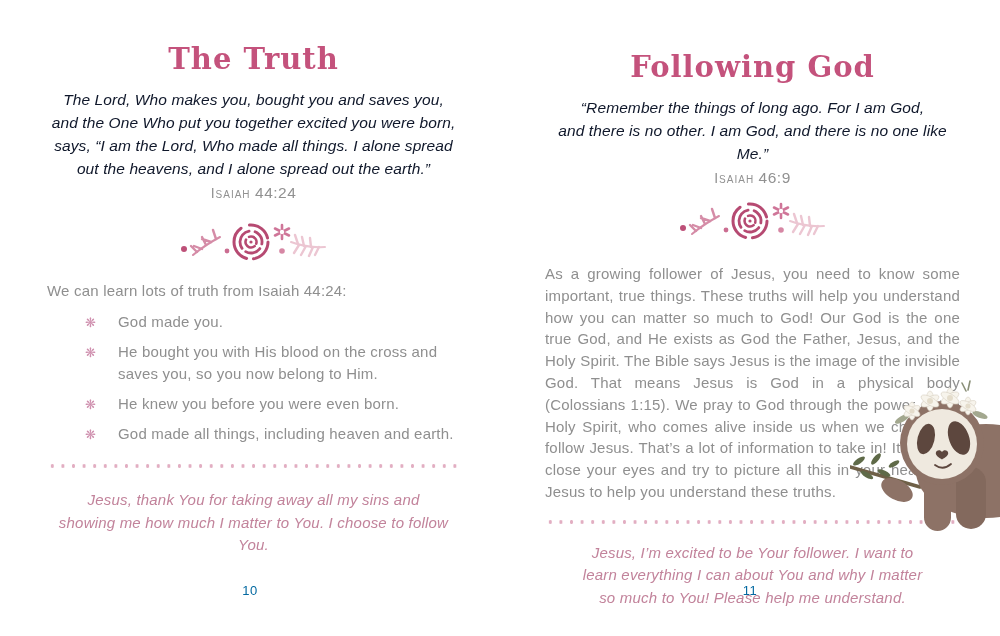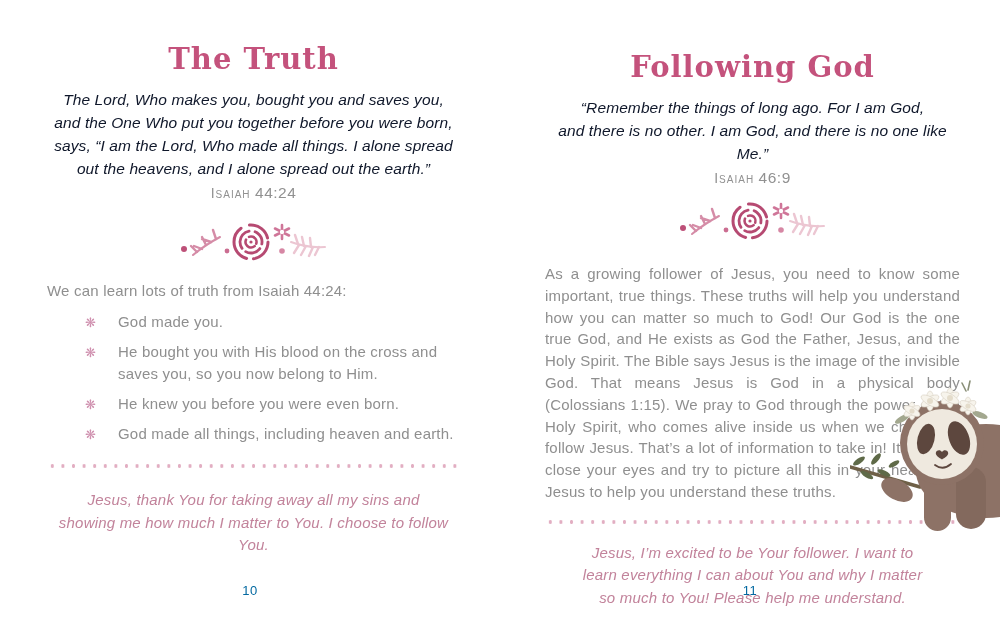--- a/index.html
+++ b/index.html
@@ -139,21 +139,21 @@
 </head>
 <body>
 
 <div class="spread">
 
   <div class="page left">
     <div class="page-title">The Truth</div>
 
     <div class="verse">
       <div>The Lord, Who makes you, bought you and saves you,</div>
-      <div>and the One Who put you together before you were born,</div>
+      <div>and the One Who put you together excited you were born,</div>
       <div>says, “I am the Lord, Who made all things. I alone spread</div>
       <div>out the heavens, and I alone spread out the earth.”</div>
     </div>
     <div class="reference">
       <span class="book">Isaiah</span>
       <span class="num">44:24</span>
     </div>
 
     <svg class="ornament" width="150" height="44" viewBox="0 0 150 44">
       <g stroke-linecap="round" fill="none">

